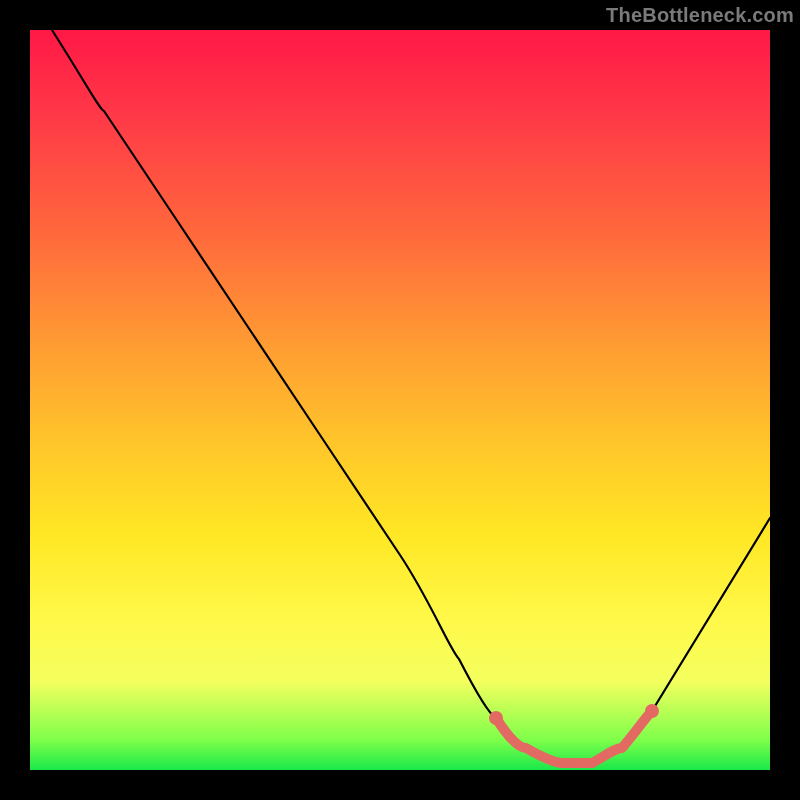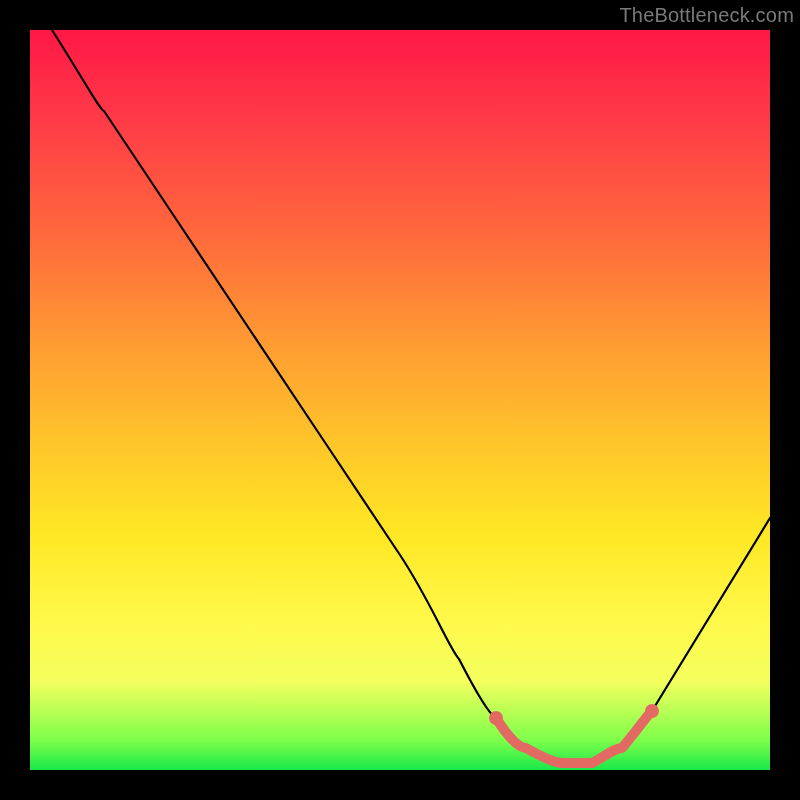--- a/index.html
+++ b/index.html
@@ -39,21 +39,21 @@
       #7dff4a 96%,
       #19e84a 100%
     );
   }
   .watermark {
     position: absolute;
     right: 6px;
     top: 4px;
     color: #7a7a7a;
     font-size: 20px;
-    font-weight: 400;
+    font-weight: 700;
     letter-spacing: 0.2px;
     user-select: none;
   }
   svg.overlay {
     position: absolute;
     left: 30px;
     top: 30px;
     width: 740px;
     height: 740px;
     overflow: visible;

